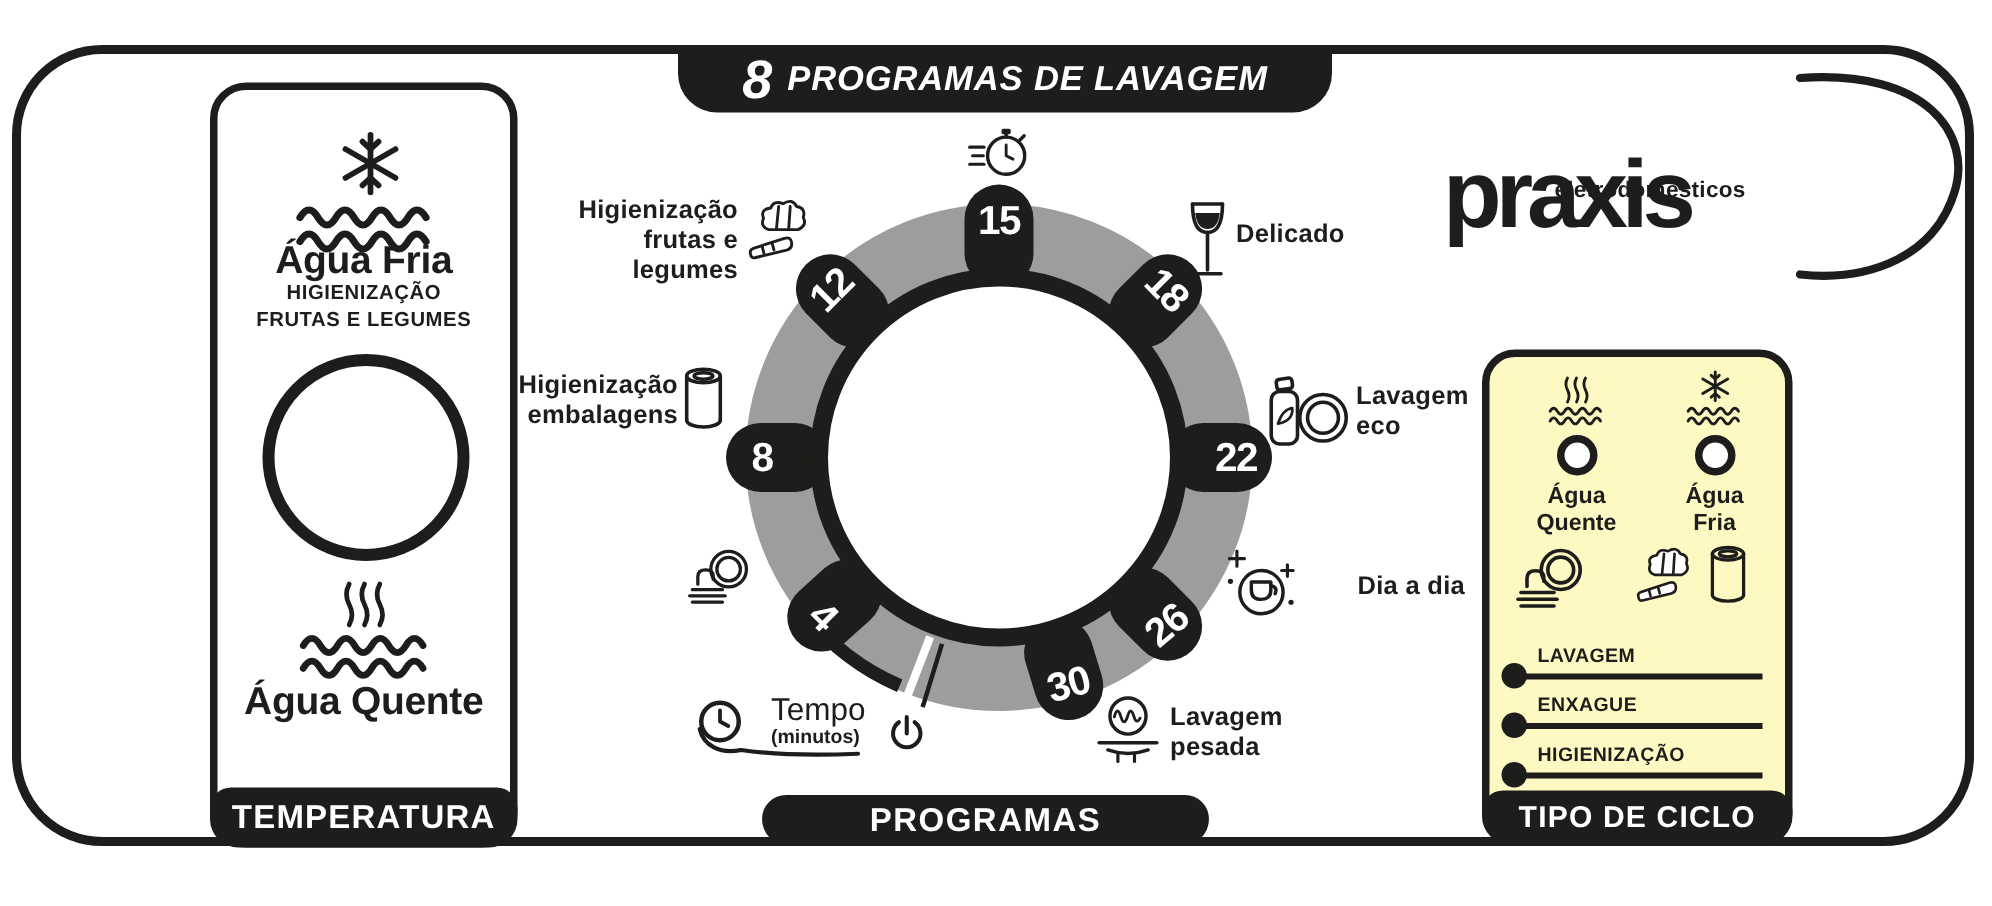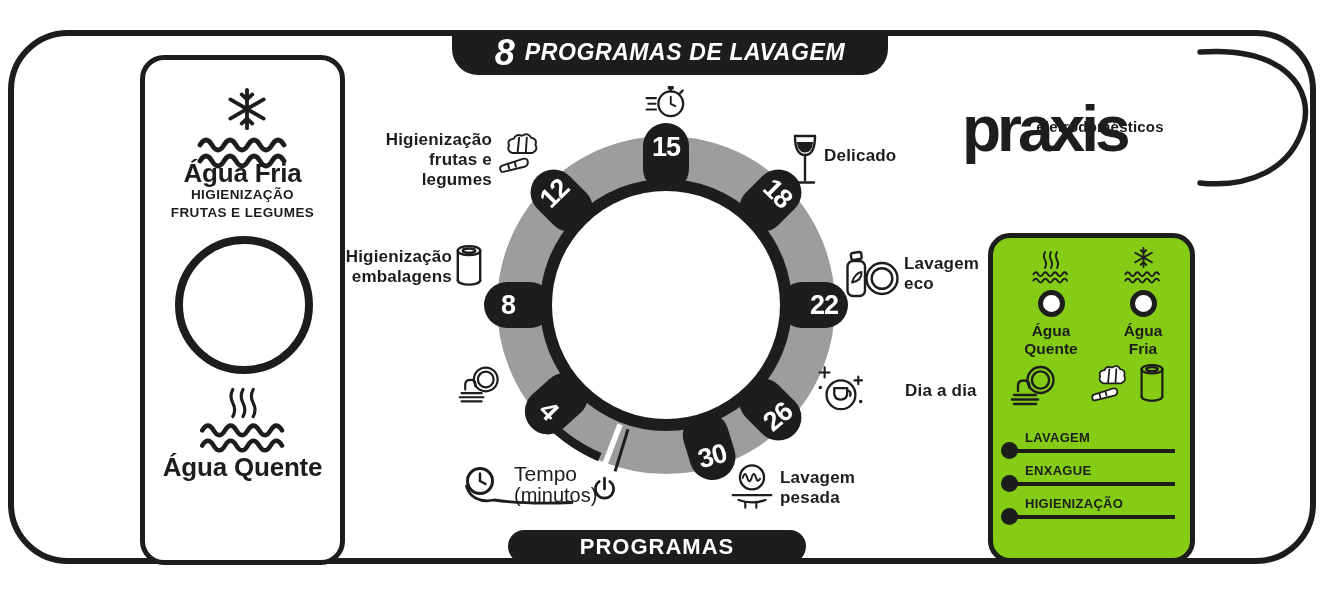--- a/index.html
+++ b/index.html
@@ -34,34 +34,34 @@
 
   
   .dial{left:466px;top:105px;width:400px;height:400px;}
   .dial text{font-family:"Liberation Sans",sans-serif;font-weight:bold;font-size:27px;fill:#fff;
              text-anchor:middle;dominant-baseline:central;letter-spacing:-1px;}
 
   .plabel{font-size:17px;font-weight:800;line-height:1.18;white-space:pre-line;letter-spacing:.2px;}
   .r{text-align:right;}
 
   .tempo-text .t1{font-size:21px;font-weight:400;line-height:1;}
-  .tempo-text .t2{font-size:20px;font-weight:400;line-height:1.15;}
+  .tempo-text .t2{font-size:13px;font-weight:700;line-height:1.15;}
 
   .progtab{left:508px;top:530px;width:298px;height:34px;background:var(--ink);color:#fff;
            border-radius:16px 16px 18px 18px;display:flex;align-items:center;justify-content:center;
            font-size:22px;font-weight:800;letter-spacing:1px;}
 
   
   .logo{left:962px;top:52px;width:260px;font-size:64px;font-weight:800;letter-spacing:-4px;line-height:1;margin-top:45px;}
   .logosub{left:990px;top:118px;width:220px;text-align:center;font-size:15px;font-weight:700;letter-spacing:.2px;}
   .product{left:1065px;top:143px;font-size:24px;font-weight:800;font-style:italic;letter-spacing:.5px;}
 
   
   .cyclebox{left:988px;top:233px;width:207px;height:330px;border:5px solid var(--ink);
-            border-radius:22px;box-sizing:border-box;background:#84cc16;}
+            border-radius:22px;box-sizing:border-box;background:#fef9c3;}
   .cyc-label{font-size:15.5px;font-weight:800;line-height:1.15;text-align:center;white-space:pre-line;}
   .light{width:27px;height:27px;border:5px solid var(--ink);border-radius:50%;box-sizing:border-box;background:#fff;}
   .cycrow{position:absolute;left:10px;width:172px;border-bottom:4px solid var(--ink);padding:0 0 3px 22px;box-sizing:border-box;}
   .cycrow .lbl{font-size:13px;font-weight:800;letter-spacing:.3px;}
   .bullet{position:absolute;left:-2px;bottom:-10px;width:17px;height:17px;border-radius:50%;background:var(--ink);}
 
   svg .stroke{stroke:var(--ink);fill:none;stroke-linecap:round;stroke-linejoin:round;}
   svg .fill{fill:var(--ink);stroke:none;}
 </style>
 </head>
@@ -208,20 +208,21 @@
     <div class="abs ctr sub-label" style="top:126px">HIGIENIZAÇÃO
 FRUTAS E LEGUMES</div>
     <div class="abs knob" style="left:30px;top:176px;width:138px;height:138px"></div>
     <svg class="abs" style="left:68px;top:326px" width="60" height="34" viewBox="0 0 48 30">
         <use href="#sym-steam"></use>
       </svg>
     <svg class="abs" style="left:44px;top:358px" width="110" height="38" viewBox="0 0 48 20">
         <use href="#sym-waves"></use>
       </svg>
     <div class="abs ctr big-label" style="top:392px">Água Quente</div>
+    <div class="abs boxtab">TEMPERATURA</div>
   </div>
 
   <svg class="abs dial" viewBox="0 0 400 400">
     <circle cx="200" cy="200" r="147" fill="none" stroke="#9d9d9c" stroke-width="44"></circle>
     <path d="M133.8,352.2 A166,166 0 0 1 71,304.5" fill="none" stroke="#1d1d1b" stroke-width="9"></path>
     <g fill="#1d1d1b">
       <g transform="rotate(0 200 200)">
           <rect x="177" y="18" width="46" height="69" rx="23"></rect>
         </g>
       <g transform="rotate(45 200 200)">
@@ -355,15 +356,16 @@
     </div>
     <div class="cycrow" style="top:223px">
       <span class="bullet"></span>
       <span class="lbl">ENXAGUE</span>
     </div>
     <div class="cycrow" style="top:256px">
       <span class="bullet"></span>
       <span class="lbl">HIGIENIZAÇÃO</span>
     </div>
 
+    <div class="abs boxtab" style="width:207px;height:36px;font-size:20px">TIPO DE CICLO</div>
   </div>
 
 </div>
 
 </body></html>

